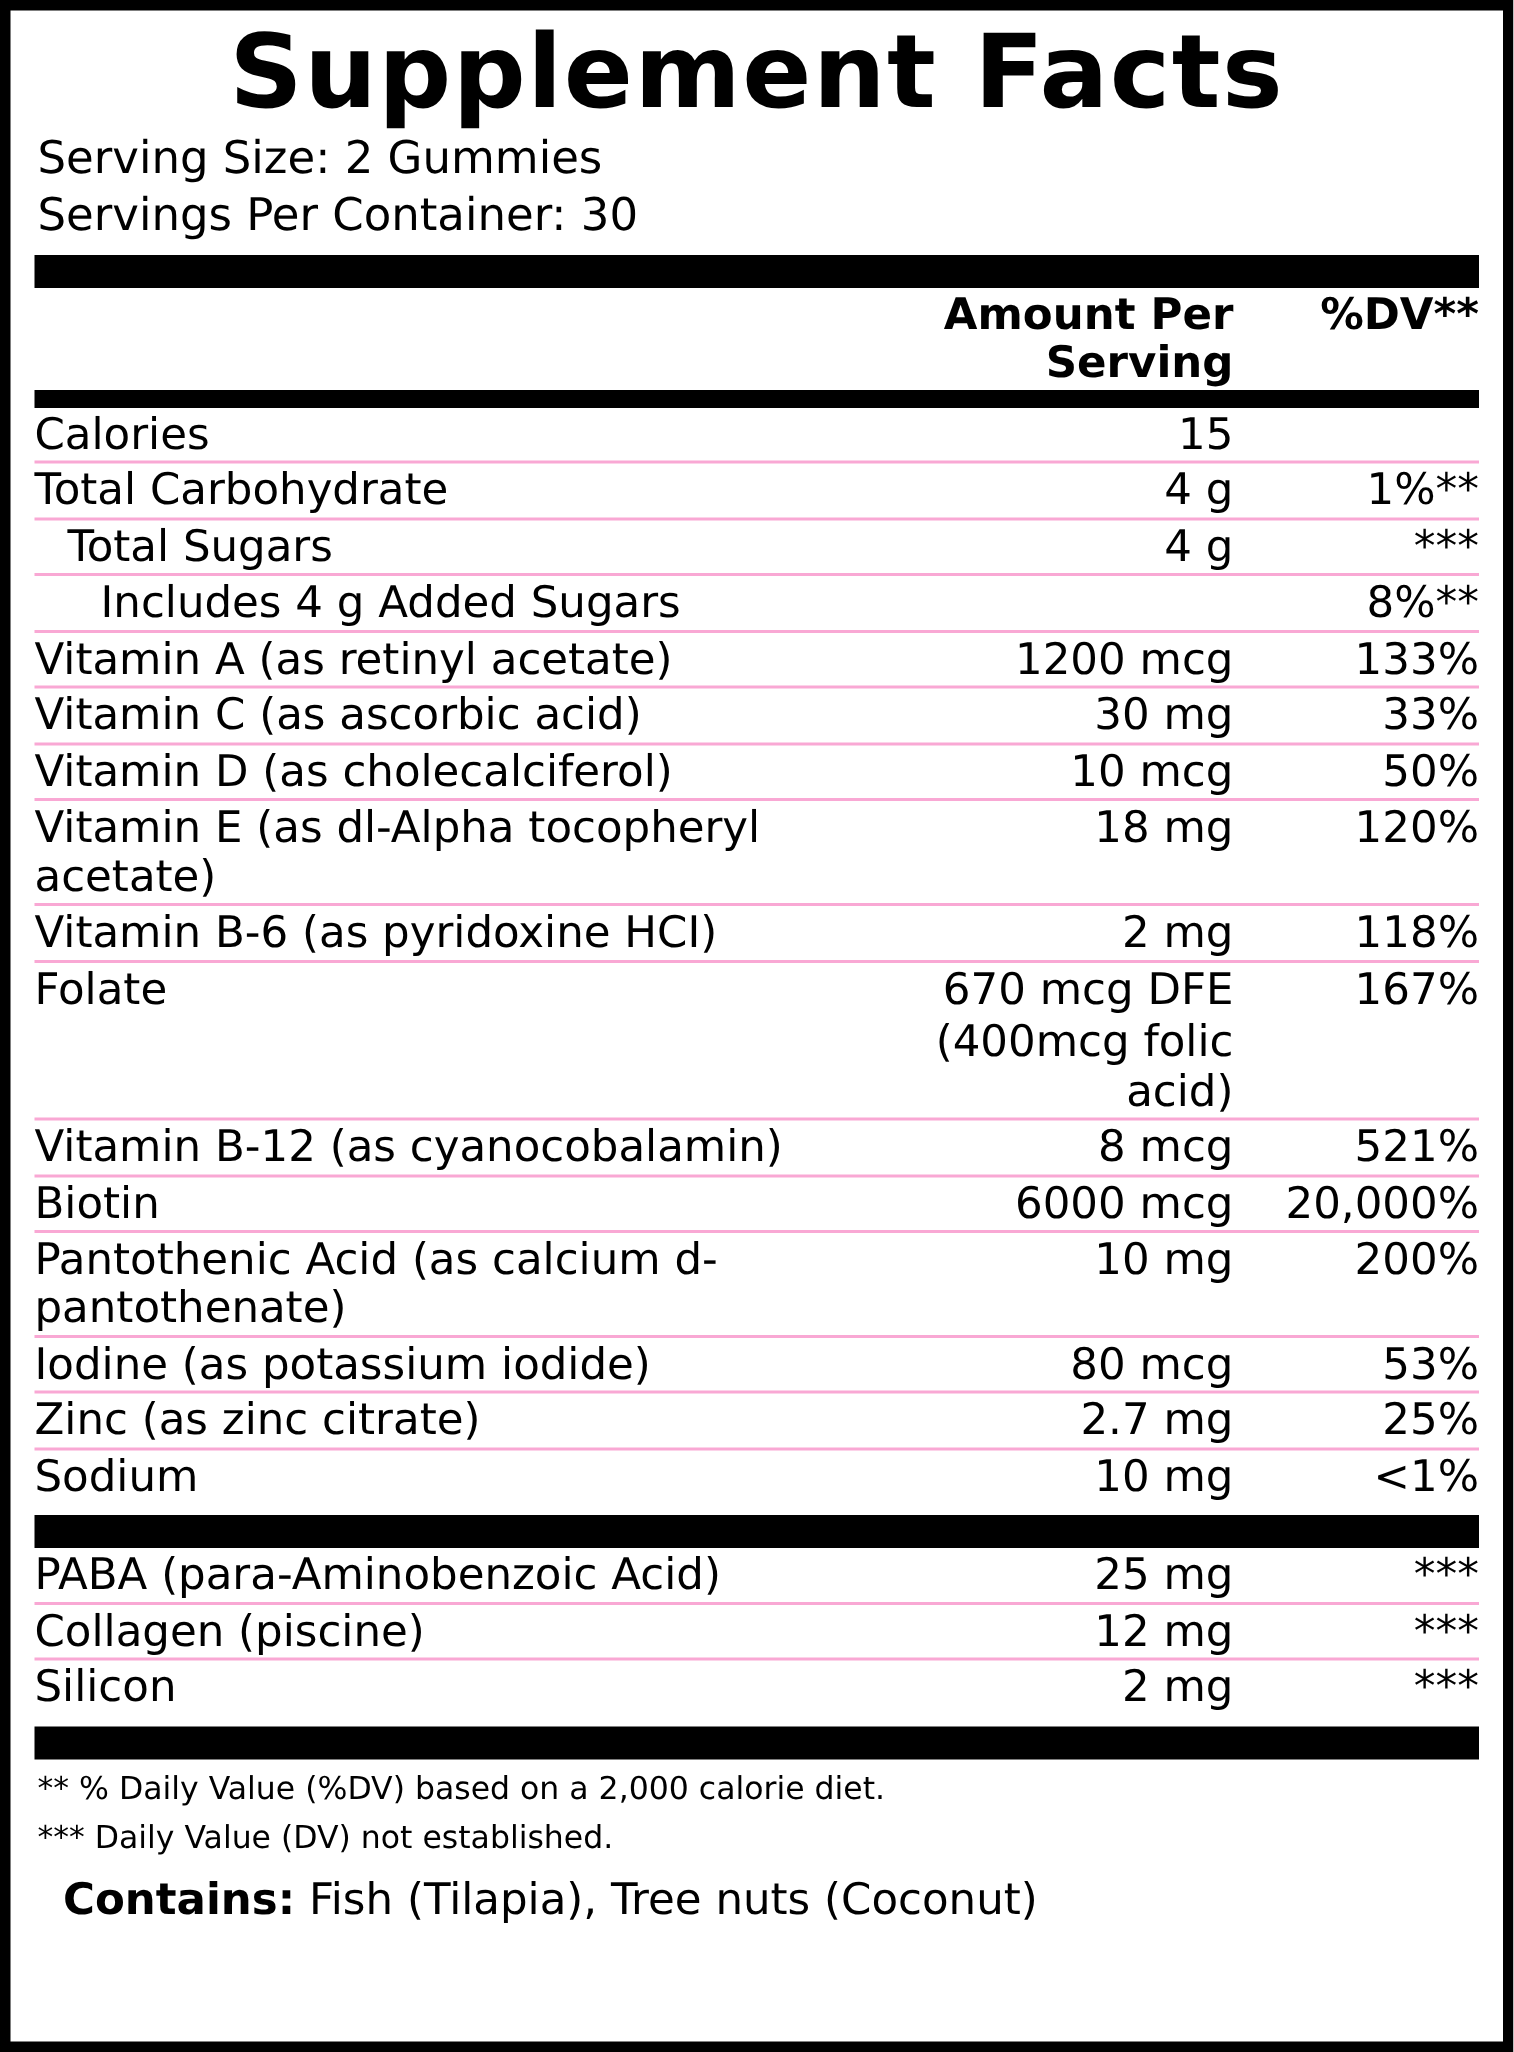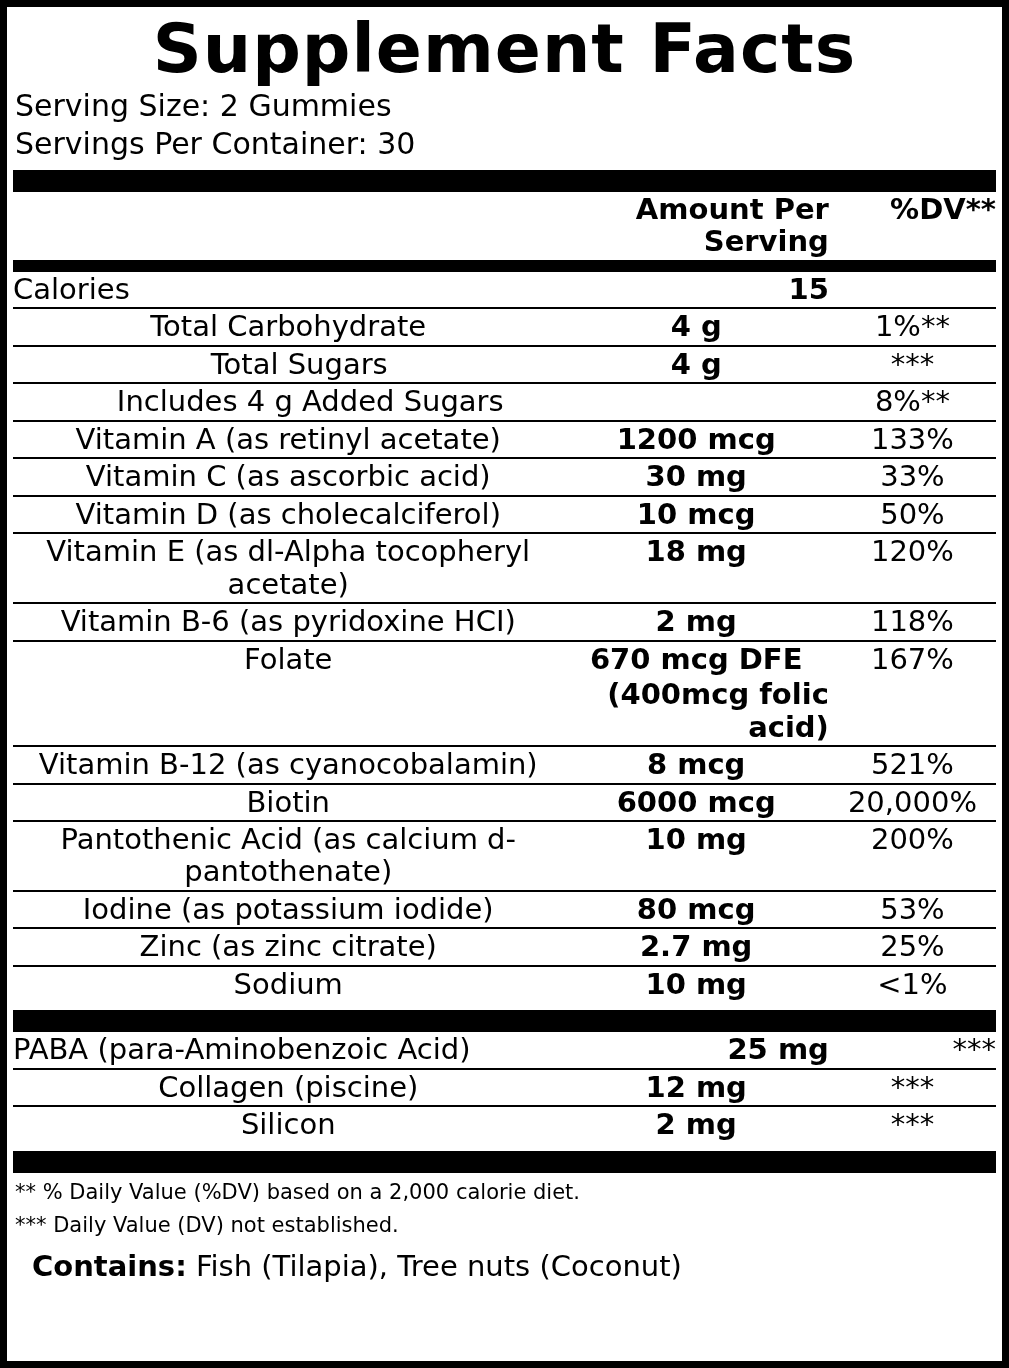--- a/index.html
+++ b/index.html
@@ -10,21 +10,21 @@
   body {
     font-family: "DejaVu Sans", sans-serif;
     color: #000000;
   }
   .panel {
     width: 1009px;
     height: 1368px;
     box-sizing: border-box;
     background: #ffffff;
     border: 7px solid #000000;
-    padding: 0 6px;
+    padding: 0 16px;
     position: relative;
     overflow: hidden;
   }
   .title {
     font-size: 68px;
     font-weight: bold;
     letter-spacing: 1px;
     text-align: center;
     line-height: 1.0;
     margin: 8px 0 4px 0;
@@ -52,30 +52,29 @@
     border-collapse: collapse;
     font-size: 29px;
     table-layout: fixed;
   }
   table.facts td {
     padding: 1px 0 2px 0;
     vertical-align: top;
     line-height: 1.12;
   }
   .col-name { width: 56%; }
-  .col-amt  { width: 27%; text-align: right; font-weight: bold; }
+  .col-amt  { width: 27%; text-align: right; }
   .col-dv   { width: 17%; text-align: right; }
 
   .hdr td {
     font-weight: bold;
     padding-bottom: 2px;
   }
   .rule-row td {
-    border-top: 2px solid #000000;
-    text-align: center;
+    border-top: 2px solid #f9a8d4;
   }
   .indent1 { padding-left: 22px !important; }
   .indent2 { padding-left: 44px !important; }
   .dv-stars {
     font-size: 29px;
     vertical-align: top;
     line-height: 0.9;
   }
   .second-line td {
     padding-top: 0;

